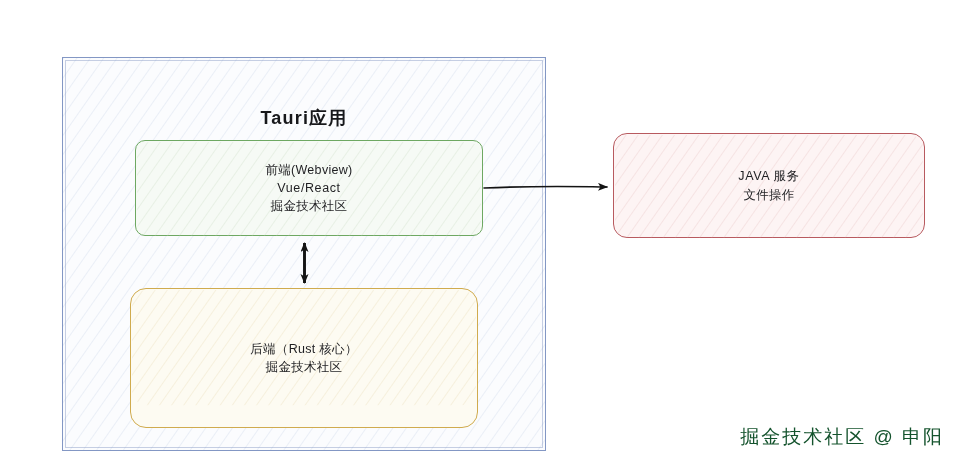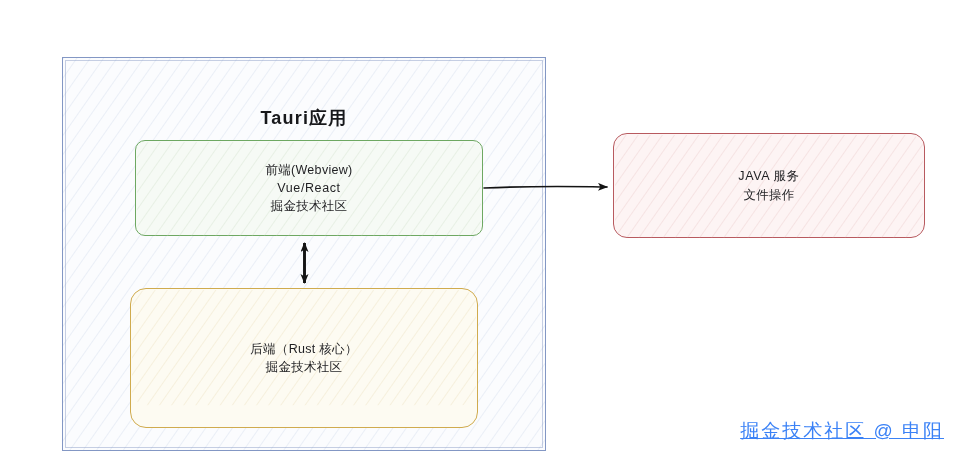--- a/index.html
+++ b/index.html
@@ -116,29 +116,28 @@
   }
   #java-box .box-label { font-size: 12.5px; }
 
   .lbl-line { display: block; }
   .lbl-line.ascii { letter-spacing: 0.6px; }
 
   
   #watermark {
     position: absolute;
     right: 18px;
-    bottom: 28px;
+    bottom: 22px;
     font-size: 19px;
-    color: #3b82f6;
+    color: #14532d;
     letter-spacing: 2px;
     font-weight: 400;
     user-select: none;
     white-space: nowrap;
     text-shadow: 0 1px 0 rgba(255,255,255,0.9);
-    text-decoration: underline;
   }
 
   
   #arrow-layer {
     position: absolute;
     left: 0; top: 0;
     width: 962px;
     height: 472px;
     pointer-events: none;
     z-index: 5;

